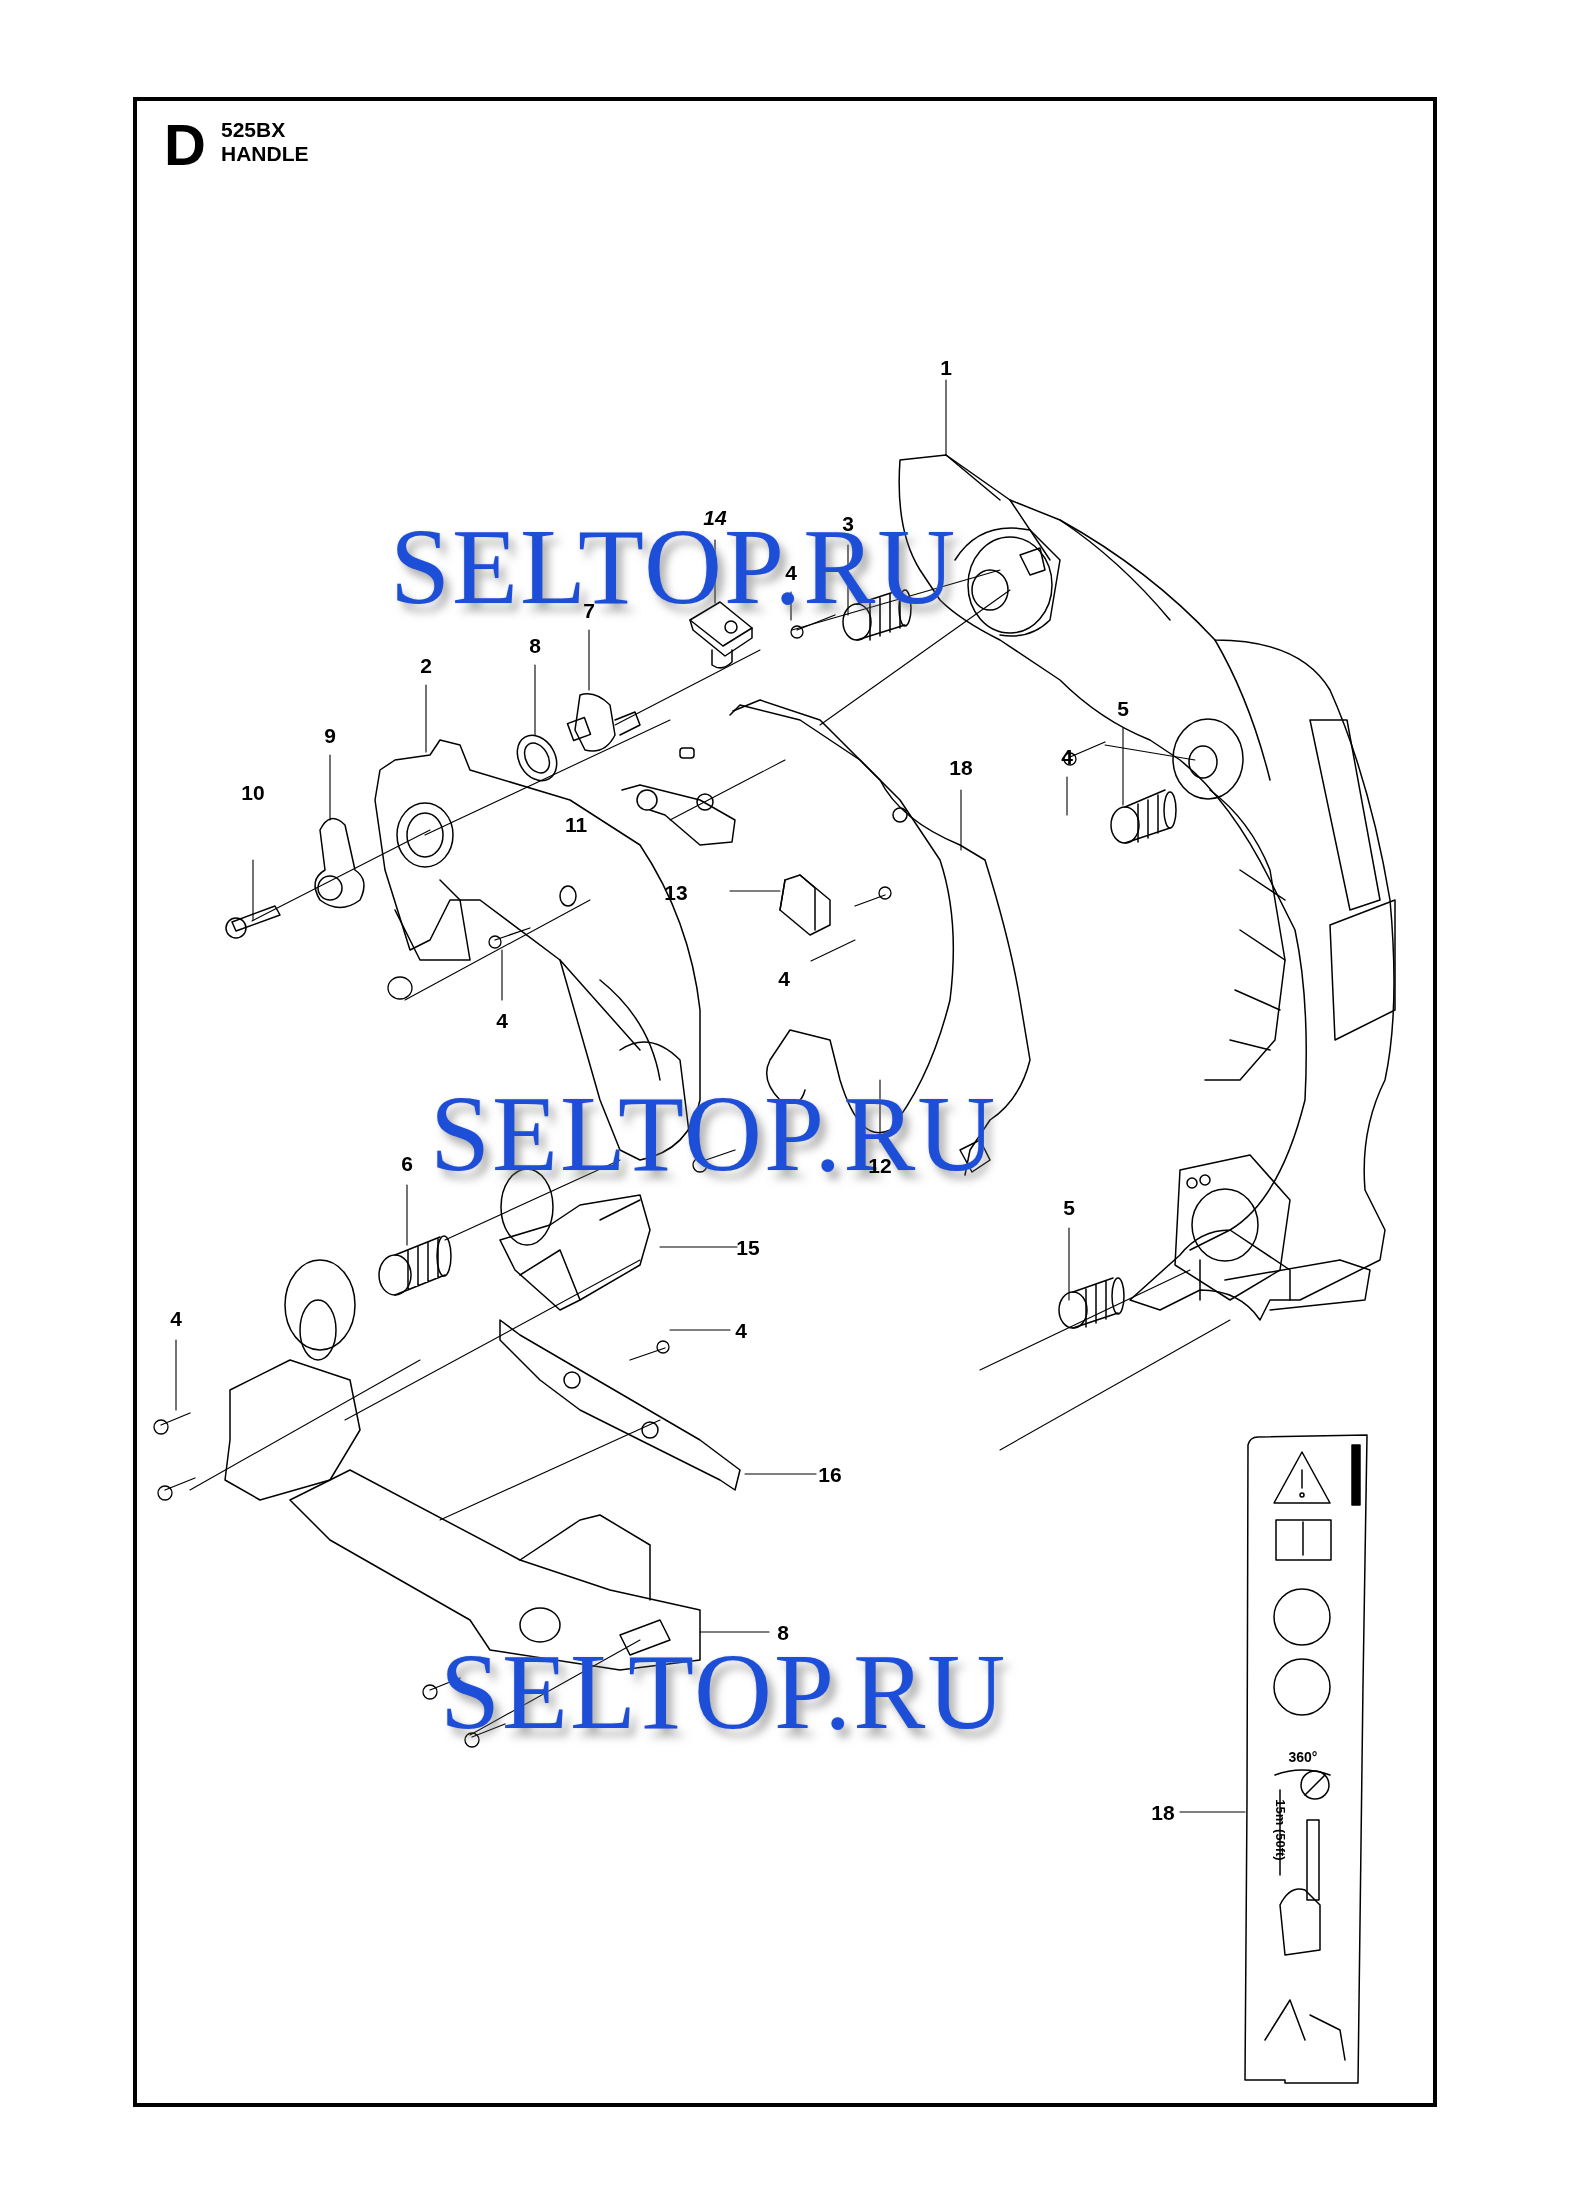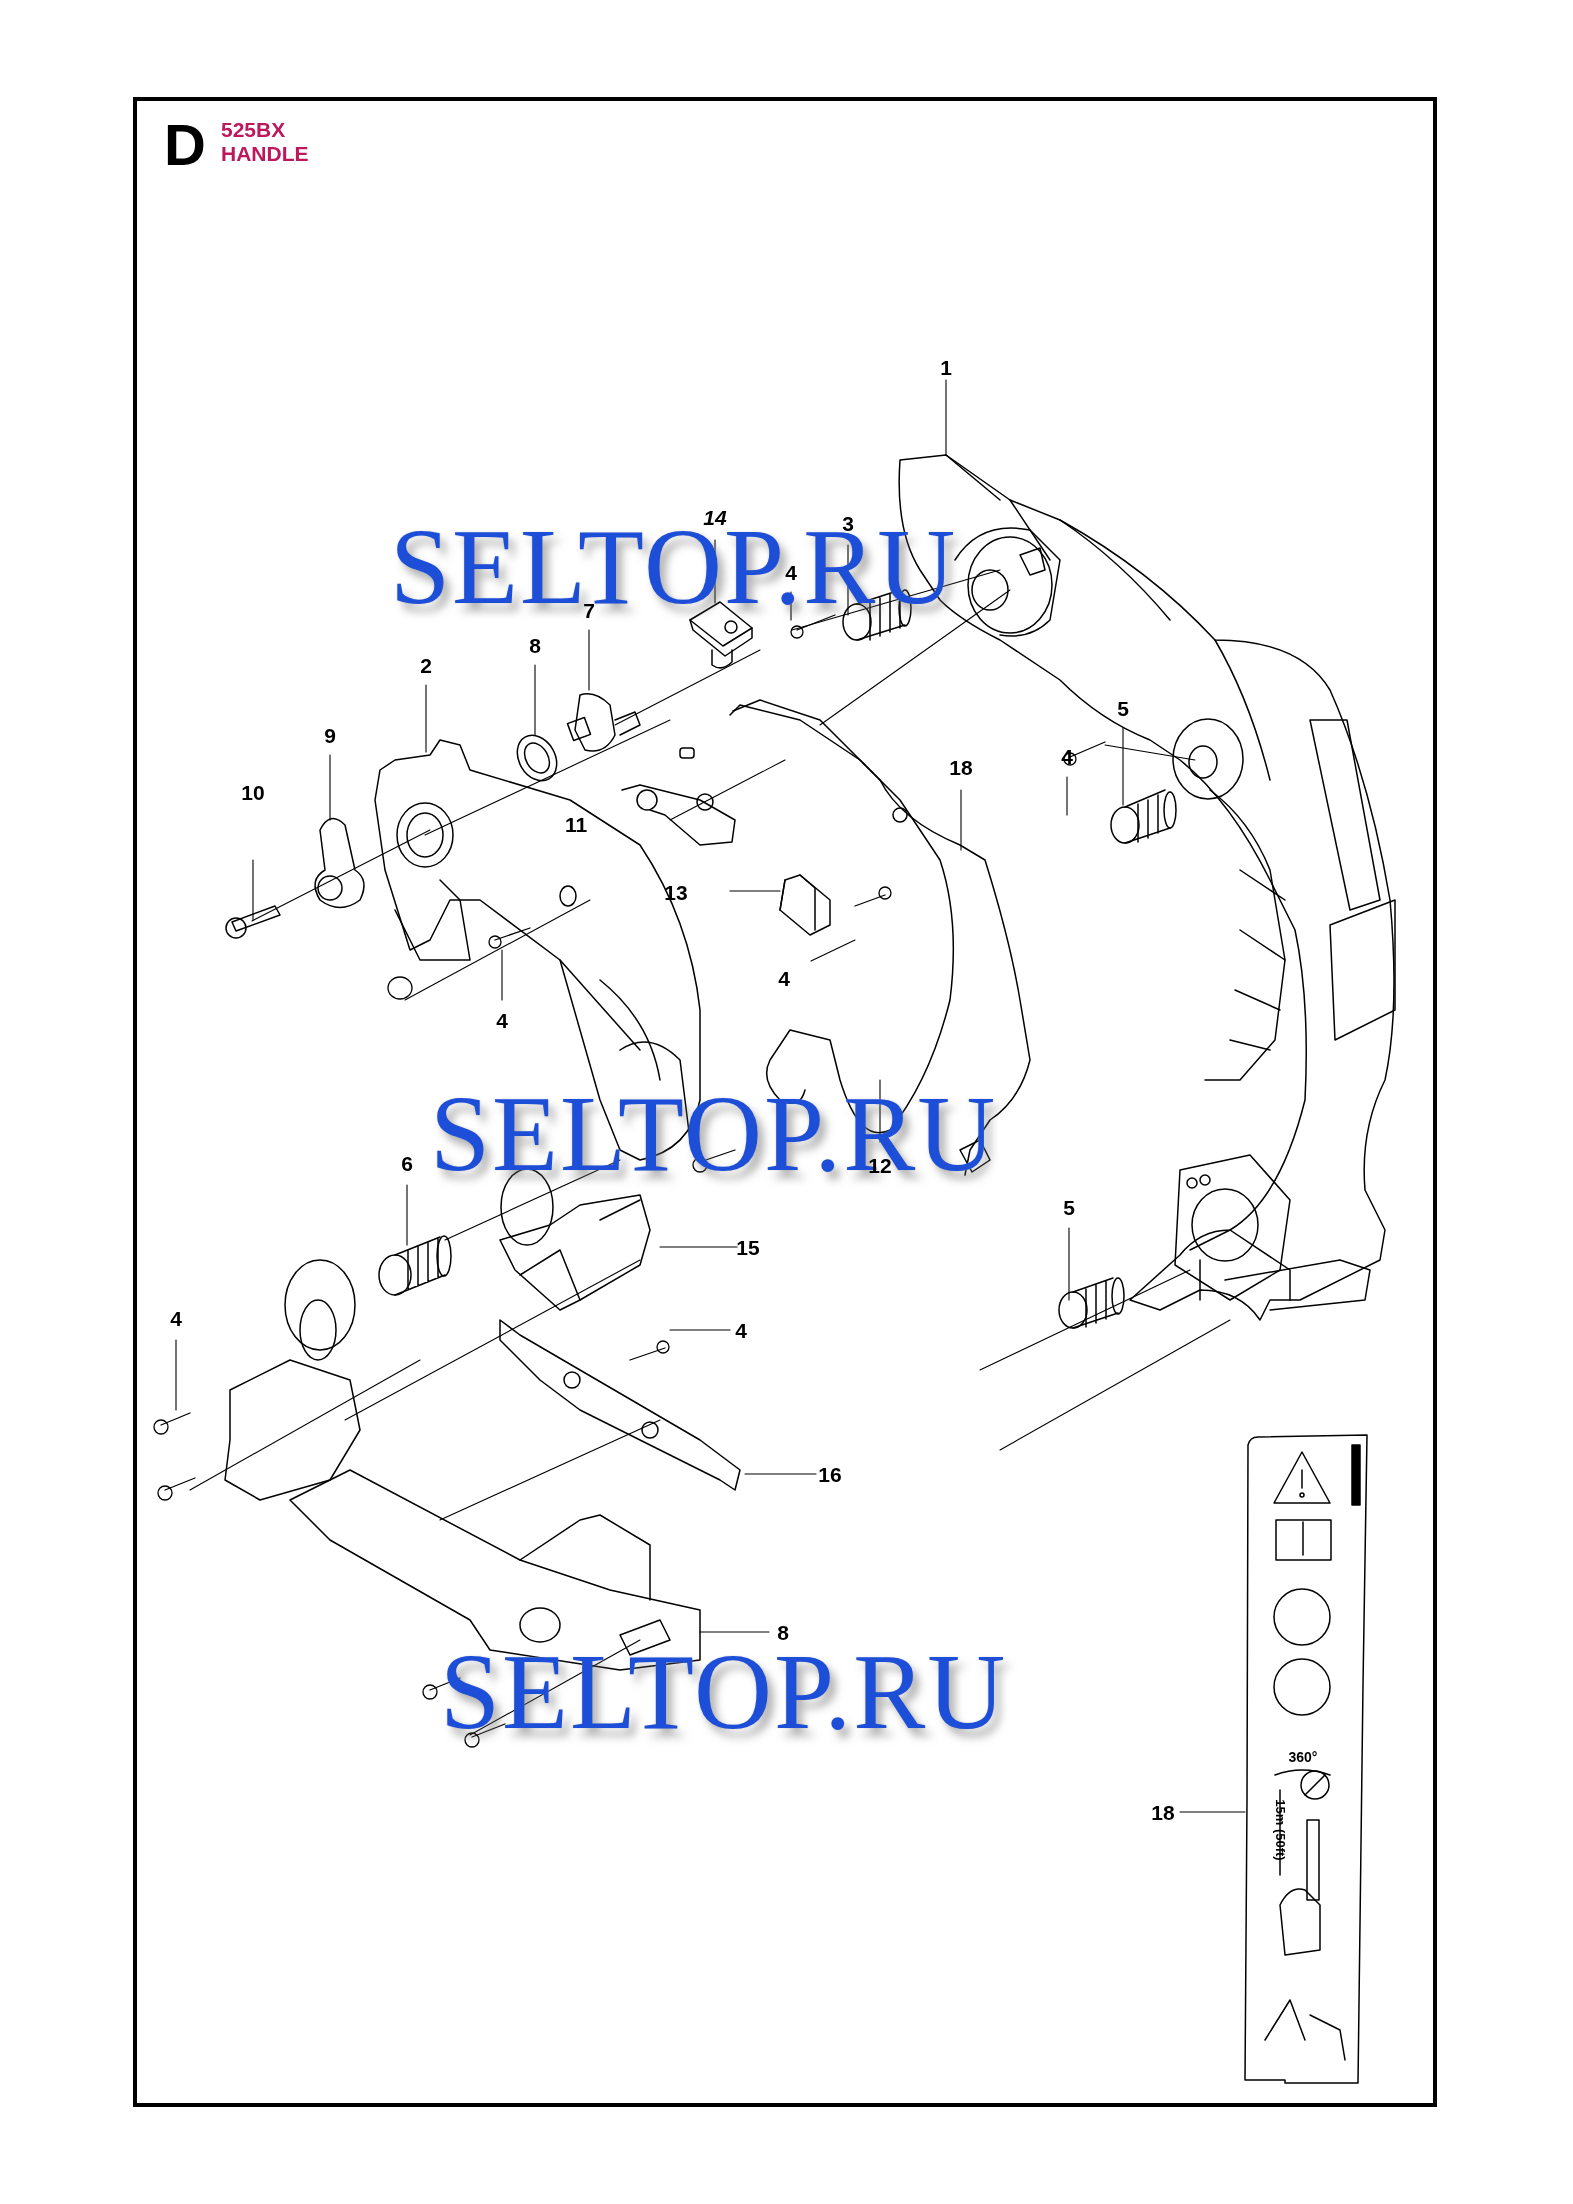--- a/index.html
+++ b/index.html
@@ -3,21 +3,21 @@
 <meta charset="utf-8">
 <style>
   html, body { margin:0; padding:0; background:#ffffff; }
   body { width:1573px; height:2204px; position:relative; overflow:hidden;
          font-family:"Liberation Sans", sans-serif; }
   .frame { position:absolute; left:133px; top:97px; width:1304px; height:2010px;
            border:4px solid #000; box-sizing:border-box; }
   .sec-letter { position:absolute; left:164px; top:116px; font-size:58px; font-weight:bold;
                 line-height:1; color:#000; }
   .sec-title { position:absolute; left:221px; top:118px; font-size:21px; font-weight:bold;
-               line-height:24px; color:#be185d; }
+               line-height:24px; color:#000000; }
   .lbl { position:absolute; font-size:21px; font-weight:bold; color:#000; line-height:1;
          transform:translate(-50%,-50%); white-space:nowrap; }
   svg.art { position:absolute; left:0; top:0; }
   .wm { position:absolute; font-family:"Liberation Serif", "DejaVu Serif", serif; font-weight:normal;
         font-size:108px; letter-spacing:2px; color:#1d4ed8;
         text-shadow: 6px 8px 9px rgba(110,110,110,0.55), 0 0 2px rgba(200,190,190,0.6);
         line-height:1; white-space:nowrap; pointer-events:none; }
 </style>
 </head>
 <body>

